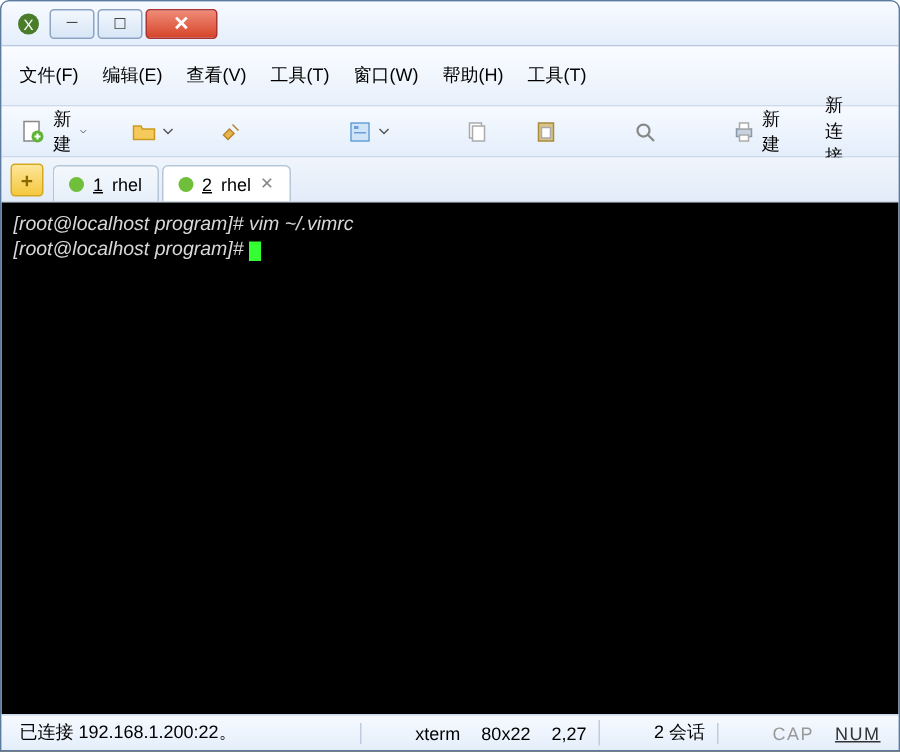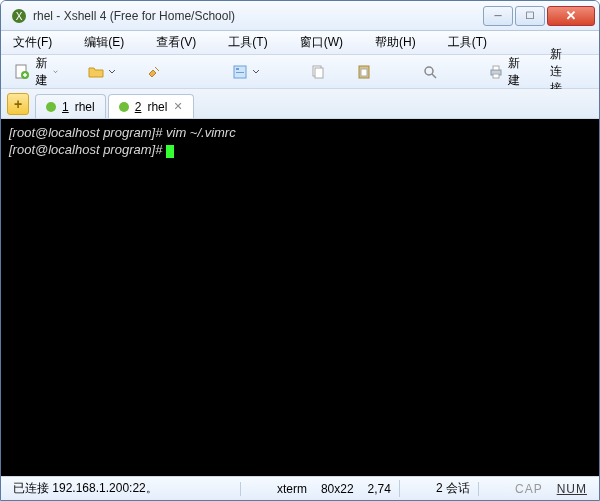--- a/index.html
+++ b/index.html
@@ -7,21 +7,21 @@
 
 .window { width: 600px; height: 501px; border: 1px solid #5a7aa0; border-radius: 6px 6px 0 0; overflow: hidden; display: flex; flex-direction: column; background: linear-gradient(#eaf1fb, #dce8f7); }
 
 .titlebar { height: 30px; background: linear-gradient(#f8fbff, #e4eefb); display: flex; align-items: center; padding: 0 4px; border-bottom: 1px solid #b8c9de; }
 .titlebar .icon { width: 16px; height: 16px; margin: 0 6px; }
 .titlebar .title { font-size: 12px; color: #333; flex: 1; }
 .winbtns { display: flex; gap: 2px; }
 .winbtn { width: 30px; height: 20px; border: 1px solid #8aa3c2; border-radius: 3px; background: linear-gradient(#f2f7fd, #d8e6f7); display: flex; align-items: center; justify-content: center; font-size: 10px; color: #444; cursor: pointer; }
 .winbtn.close { width: 48px; background: linear-gradient(#f08b77, #d6452a); border-color: #a33; color: #fff; font-size: 13px; font-weight: bold; }
 
-.menubar { height: 24px; background: linear-gradient(#fafcff, #e8f0fb); display: flex; align-items: center; padding: 0 6px; font-size: 12px; gap: 20px; border-bottom: 1px solid #cdd9e9; }
+.menubar { height: 40px; background: linear-gradient(#fafcff, #e8f0fb); display: flex; align-items: center; padding: 0 6px; font-size: 12px; gap: 4px; border-bottom: 1px solid #cdd9e9; }
 .menuitem { padding: 2px 6px; cursor: pointer; }
 
 .toolbar { height: 34px; background: linear-gradient(#f6faff, #e4eefb); display: flex; align-items: center; padding: 0 6px; gap: 16px; border-bottom: 1px solid #cdd9e9; }
 .tb-btn { height: 24px; padding: 0 6px; border: 1px solid transparent; border-radius: 3px; display: flex; align-items: center; gap: 4px; font-size: 12px; cursor: pointer; background: transparent; }
 .tb-sep { width: 1px; height: 22px; background: #c0cdde; margin: 0 2px; }
 .chev { width: 8px; height: 8px; }
 .tb-icon { width: 16px; height: 16px; display: flex; align-items: center; justify-content: center; }
 
 .tabbar { height: 30px; background: linear-gradient(#f0f5fc, #e2ecf8); display: flex; align-items: flex-end; padding: 0 6px; border-bottom: 1px solid #cdd9e9; gap: 2px; }
 .addtab { width: 22px; height: 22px; background: linear-gradient(#fde69a, #f5c83f); border: 1px solid #d4a820; border-radius: 3px; display: flex; align-items: center; justify-content: center; font-size: 14px; font-weight: bold; color: #8a6800; cursor: pointer; margin-bottom: 3px; margin-right: 4px; }
@@ -48,21 +48,20 @@
 
 <div class="window">
 
   <div class="titlebar">
     <span class="icon">
       <svg viewBox="0 0 16 16" width="16" height="16">
           <circle cx="8" cy="8" r="7" fill="#4a7c2a"></circle>
           <text x="8" y="12" font-size="10" text-anchor="middle" fill="#fff">X</text>
         </svg>
     </span>
-    <span class="title">rhel - Xshell 4 (Free for Home/School)</span>
     <div class="winbtns">
       <div class="winbtn">─</div>
       <div class="winbtn">☐</div>
       <div class="winbtn close">✕</div>
     </div>
   </div>
 
   <div class="menubar">
     <span class="menuitem">文件(F)</span>
     <span class="menuitem">编辑(E)</span>
@@ -194,21 +193,21 @@
   </div>
 
   <div class="terminal"><span>[root@localhost program]# vim ~/.vimrc</span>
 <span>[root@localhost program]# </span><span class="cursor"></span></div>
 
   <div class="statusbar">
     <span class="seg">已连接 192.168.1.200:22。</span>
     <span class="spacer"></span>
     <span class="seg border-l">xterm</span>
     <span class="seg">80x22</span>
-    <span class="seg">2,74</span>
+    <span class="seg">2,27</span>
     <span class="seg border-l">2 会话</span>
     <span class="seg border-l cap">CAP</span>
     <span class="seg num">NUM</span>
   </div>
 
 </div>
 
 <div class="watermark">XITONGZHIJIA.NET</div>
 
 </body></html>

